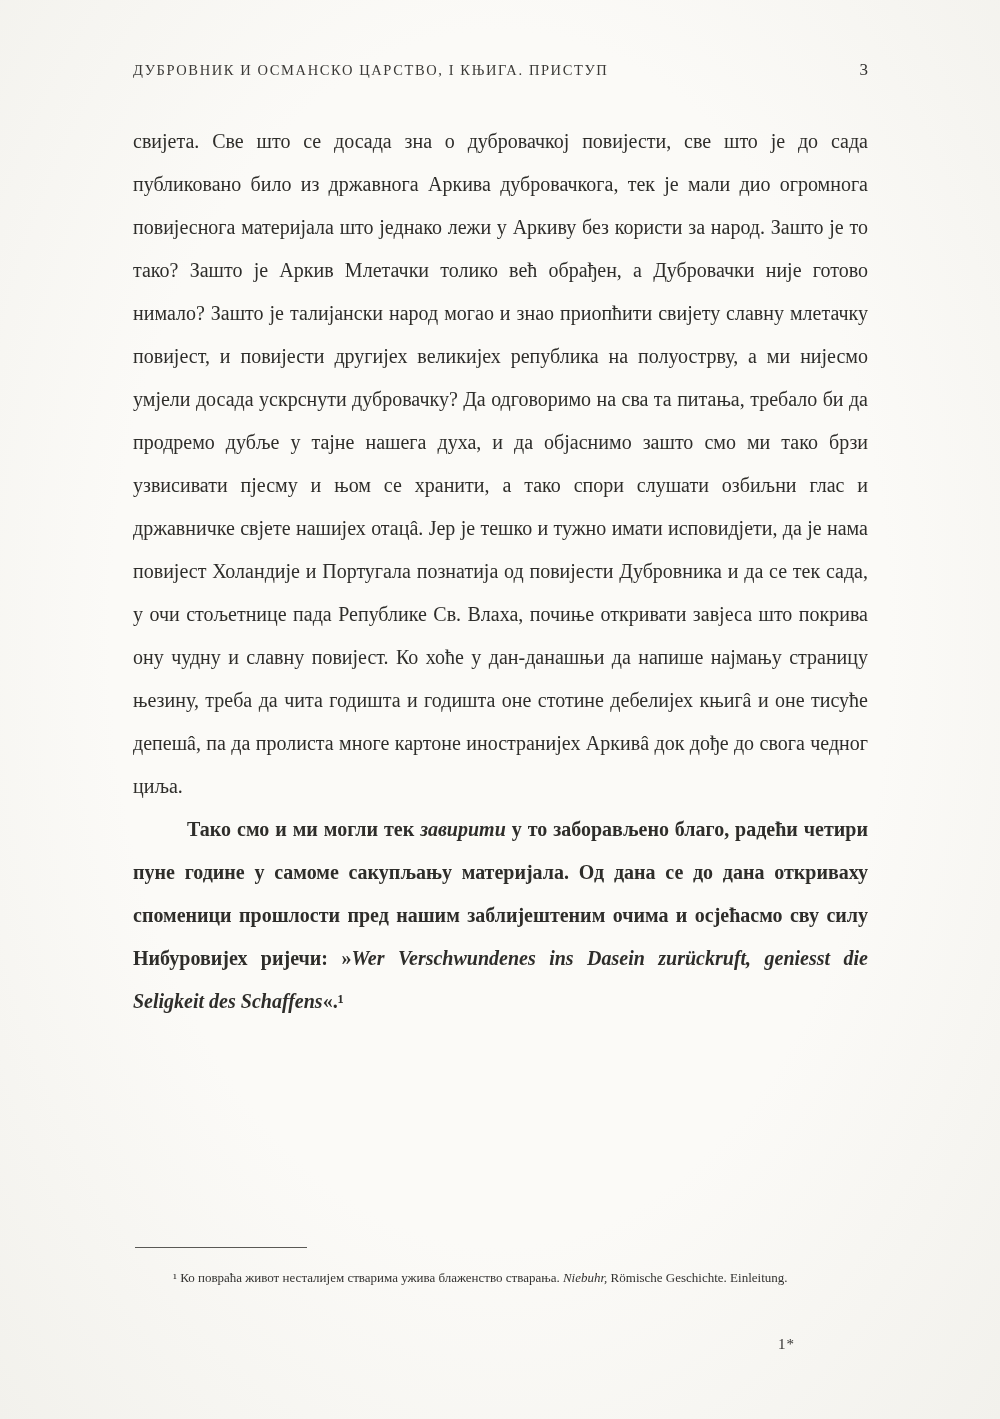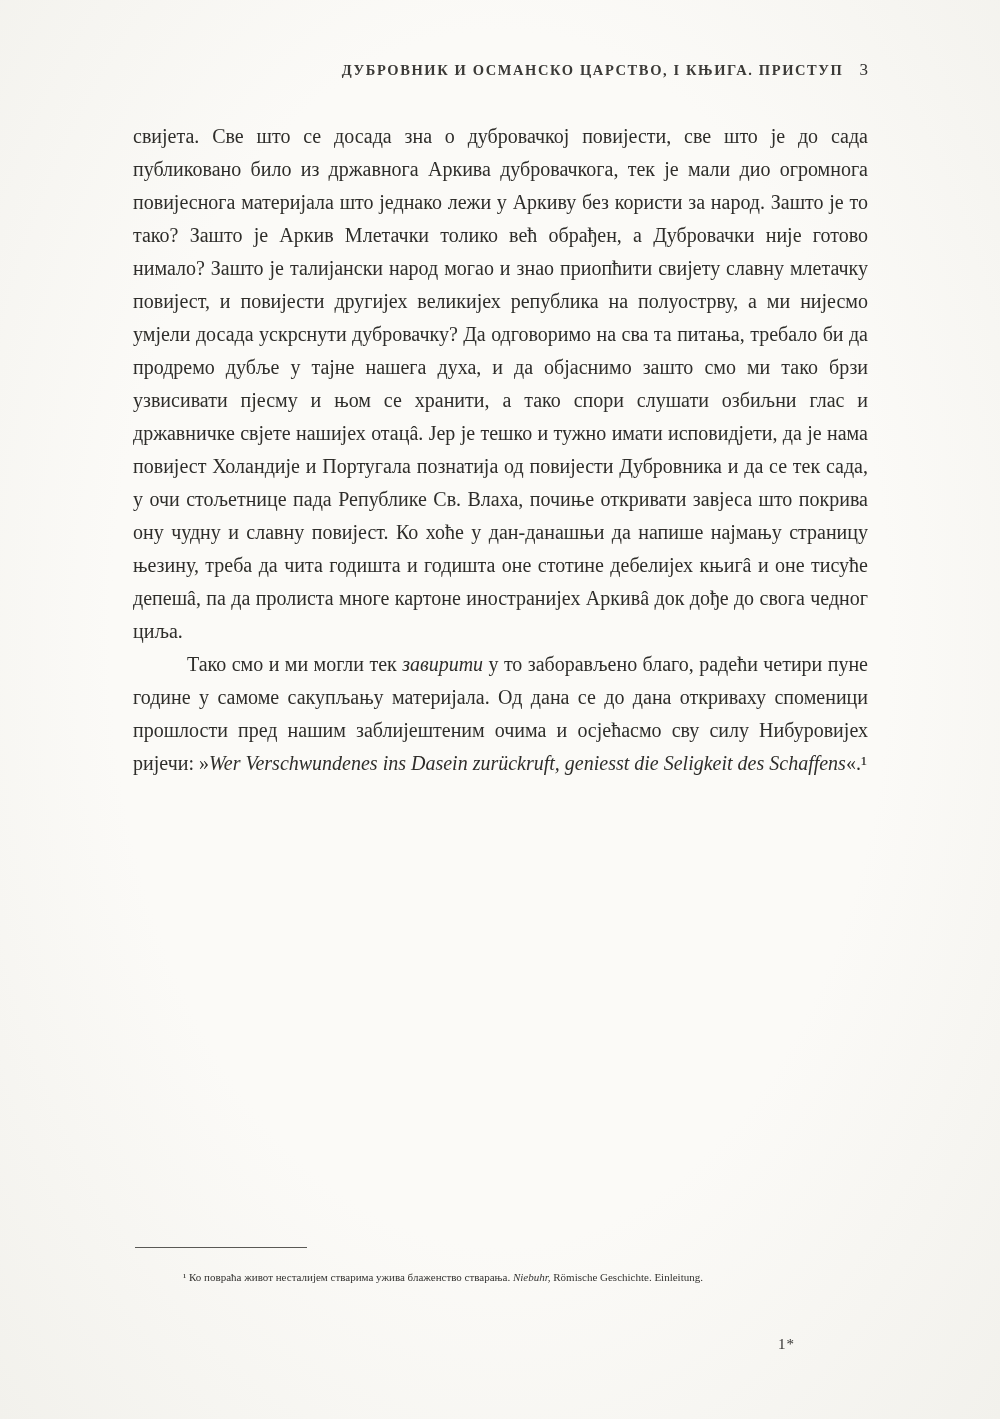--- a/index.html
+++ b/index.html
@@ -17,63 +17,62 @@
   .running-header {
     position: absolute;
     top: 60px;
     left: 133px;
     width: 735px;
     display: flex;
     align-items: baseline;
   }
   .header-title {
     flex: 1;
-    text-align: right;
+    text-align: left;
     font-size: 14.5px;
-    font-weight: bold;
+    font-weight: normal;
     letter-spacing: 1.6px;
     color: #3b3a37;
     white-space: nowrap;
   }
   .page-number {
     font-size: 17px;
     color: #333230;
     padding-left: 16px;
   }
   .body-text {
     position: absolute;
     top: 120px;
     left: 133px;
     width: 735px;
     font-size: 20px;
-    line-height: 33px;
+    line-height: 43px;
     text-align: justify;
     color: #2e2d2a;
   }
   p.para { margin: 0; }
-  p.para.indent { text-indent: 54px; }
+  p.para.indent { text-indent: 54px; font-weight: bold; }
   em { font-style: italic; }
   .footnote-sep {
     position: absolute;
     left: 135px;
     top: 1247px;
     width: 172px;
     border-top: 1.5px solid #5a5955;
   }
   .footnote {
     position: absolute;
     left: 133px;
     top: 1263px;
     width: 733px;
-    font-size: 11px;
+    font-size: 13px;
     line-height: 29px;
     text-align: justify;
     text-indent: 40px;
     color: #333230;
-    margin-left: 10px;
   }
   .signature-mark {
     position: absolute;
     left: 778px;
     top: 1336px;
     font-size: 15px;
     letter-spacing: 1px;
     color: #333230;
   }
 </style>

